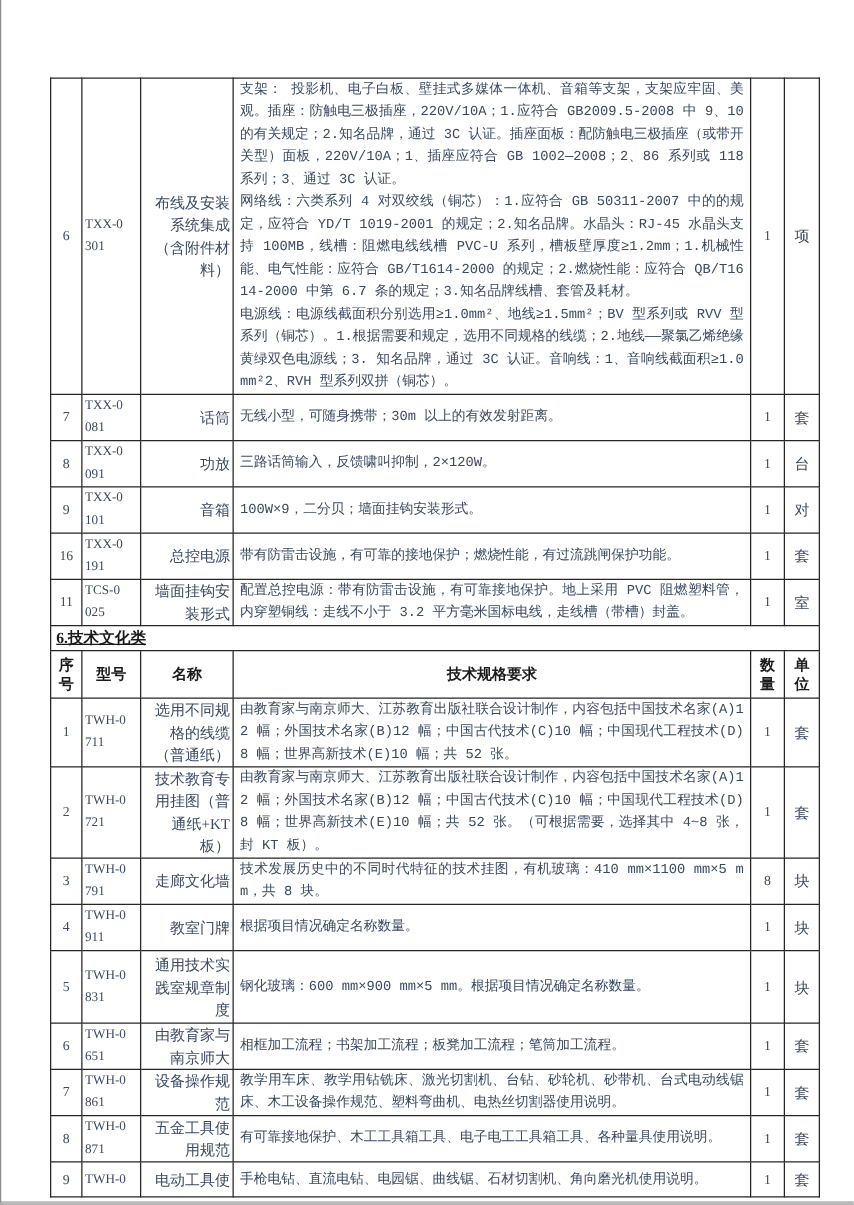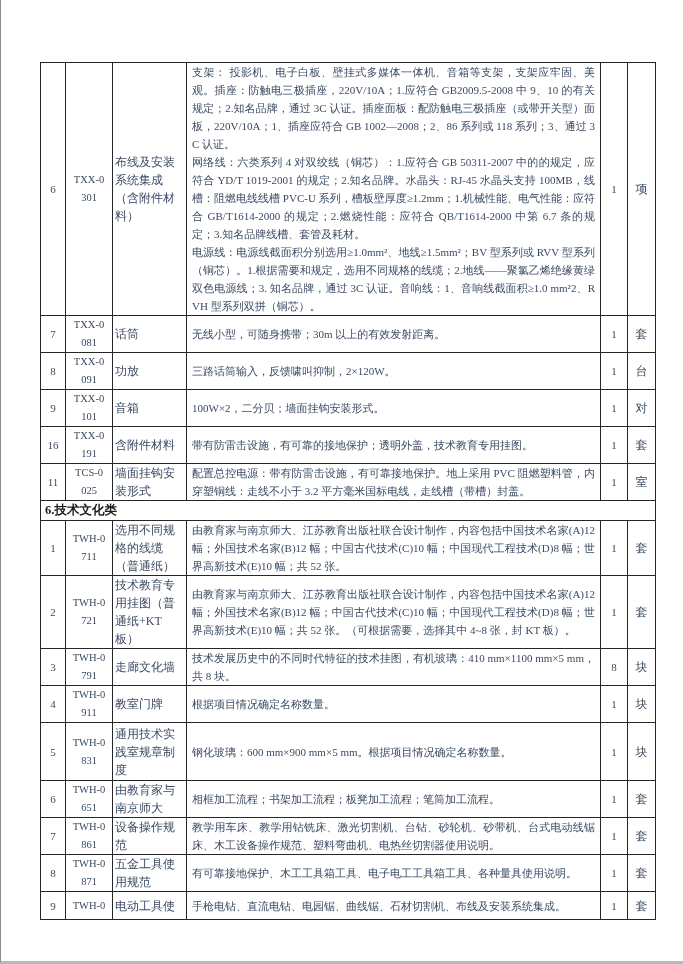--- a/index.html
+++ b/index.html
@@ -11,25 +11,25 @@
     position:absolute;left:0;top:0;width:683px;height:964px;box-sizing:border-box;
     border-left:1px solid #8d8d8d;border-bottom:3px solid #b8b8b8;pointer-events:none;
   }
   .doc{position:absolute;left:40px;top:62px;width:615px;}
   table.spec-table{border-collapse:collapse;table-layout:fixed;width:615px;color:#3b4a62;}
   .spec-table td{
     border:1px solid #262626;padding:0 2px;vertical-align:middle;
     font-size:11px;line-height:18px;overflow:hidden;word-break:break-all;
   }
   td.c{text-align:center;}
-  td.model{white-space:pre-line;font-size:10.5px;text-align:center;}
-  td.name{font-size:12px;text-align:left;margin-left:36px;}
-  td.spec{padding:0 5px;white-space:pre-line;text-align:justify;}
+  td.model{white-space:pre-line;font-size:10.5px;}
+  td.name{font-size:12px;text-align:right;margin-left:36px;}
+  td.spec{padding:0 5px;white-space:pre-line;text-align:justify;font-family:Liberation Mono, monospace;}
   td.h{font-weight:bold;color:#1c1c1c;text-align:center;font-size:12px;line-height:15px;}
-  td.section{font-weight:bold;color:#1c1c1c;font-size:12.5px;text-align:left;padding:1px 4px;line-height:17px;}
+  td.section{font-weight:bold;color:#1c1c1c;font-size:12.5px;text-align:left;padding:1px 4px;line-height:17px;text-decoration:underline;}
   td.unit{font-size:12px;}
 </style>
 </head>
 <body>
 
 <div class="page-frame"></div>
 
 <div class="doc">
   <table class="spec-table">
     <colgroup>
@@ -69,47 +69,55 @@
       <td class="name">功放</td>
       <td class="spec">三路话筒输入，反馈啸叫抑制，2×120W。</td>
       <td class="c">1</td>
       <td class="c unit">台</td>
     </tr>
     <tr style="height:37px">
       <td class="c">9</td>
       <td class="model">TXX-0
 101</td>
       <td class="name">音箱</td>
-      <td class="spec">100W×2，二分贝；墙面挂钩安装形式。</td>
+      <td class="spec">100W×9，二分贝；墙面挂钩安装形式。</td>
       <td class="c">1</td>
       <td class="c unit">对</td>
     </tr>
     <tr style="height:37px">
       <td class="c">16</td>
       <td class="model">TXX-0
 191</td>
-      <td class="name">含附件材料</td>
-      <td class="spec">带有防雷击设施，有可靠的接地保护；透明外盖，技术教育专用挂图。</td>
+      <td class="name">总控电源</td>
+      <td class="spec">带有防雷击设施，有可靠的接地保护；燃烧性能，有过流跳闸保护功能。</td>
       <td class="c">1</td>
       <td class="c unit">套</td>
     </tr>
     <tr style="height:37px">
       <td class="c">11</td>
       <td class="model">TCS-0
 025</td>
       <td class="name">墙面挂钩安装形式</td>
       <td class="spec">配置总控电源：带有防雷击设施，有可靠接地保护。地上采用 PVC 阻燃塑料管，内穿塑铜线：走线不小于 3.2 平方毫米国标电线，走线槽（带槽）封盖。</td>
       <td class="c">1</td>
       <td class="c unit">室</td>
     </tr>
 
     <tr style="height:20px">
       <td class="section" colspan="6">6.技术文化类</td>
     </tr>
 
+    <tr style="height:38px">
+      <td class="h">序号</td>
+      <td class="h">型号</td>
+      <td class="h">名称</td>
+      <td class="h">技术规格要求</td>
+      <td class="h">数量</td>
+      <td class="h">单位</td>
+    </tr>
 
     <tr style="height:55px">
       <td class="c">1</td>
       <td class="model">TWH-0
 711</td>
       <td class="name">选用不同规格的线缆（普通纸）</td>
       <td class="spec">由教育家与南京师大、江苏教育出版社联合设计制作，内容包括中国技术名家(A)12 幅；外国技术名家(B)12 幅；中国古代技术(C)10 幅；中国现代工程技术(D)8 幅；世界高新技术(E)10 幅；共 52 张。</td>
       <td class="c">1</td>
       <td class="c unit">套</td>
     </tr>
@@ -173,20 +181,20 @@
 871</td>
       <td class="name">五金工具使用规范</td>
       <td class="spec">有可靠接地保护、木工工具箱工具、电子电工工具箱工具、各种量具使用说明。</td>
       <td class="c">1</td>
       <td class="c unit">套</td>
     </tr>
     <tr style="height:28px">
       <td class="c">9</td>
       <td class="model">TWH-0</td>
       <td class="name">电动工具使</td>
-      <td class="spec">手枪电钻、直流电钻、电园锯、曲线锯、石材切割机、布线及安装系统集成。</td>
+      <td class="spec">手枪电钻、直流电钻、电园锯、曲线锯、石材切割机、角向磨光机使用说明。</td>
       <td class="c">1</td>
       <td class="c unit">套</td>
     </tr>
   </tbody>
     </table>
 
 </div>
 
 </body></html>

